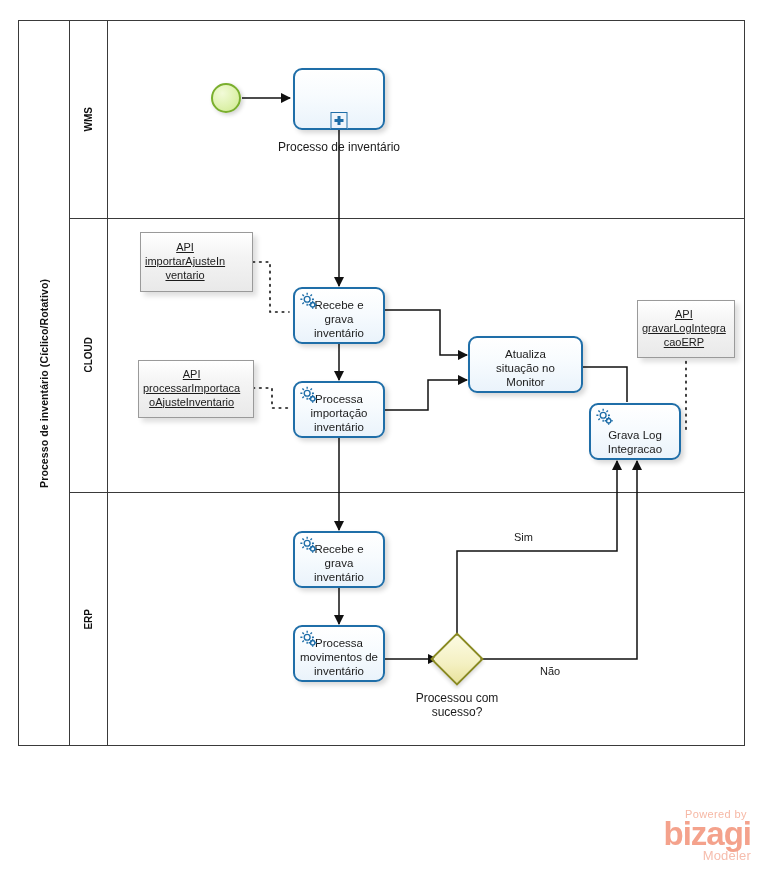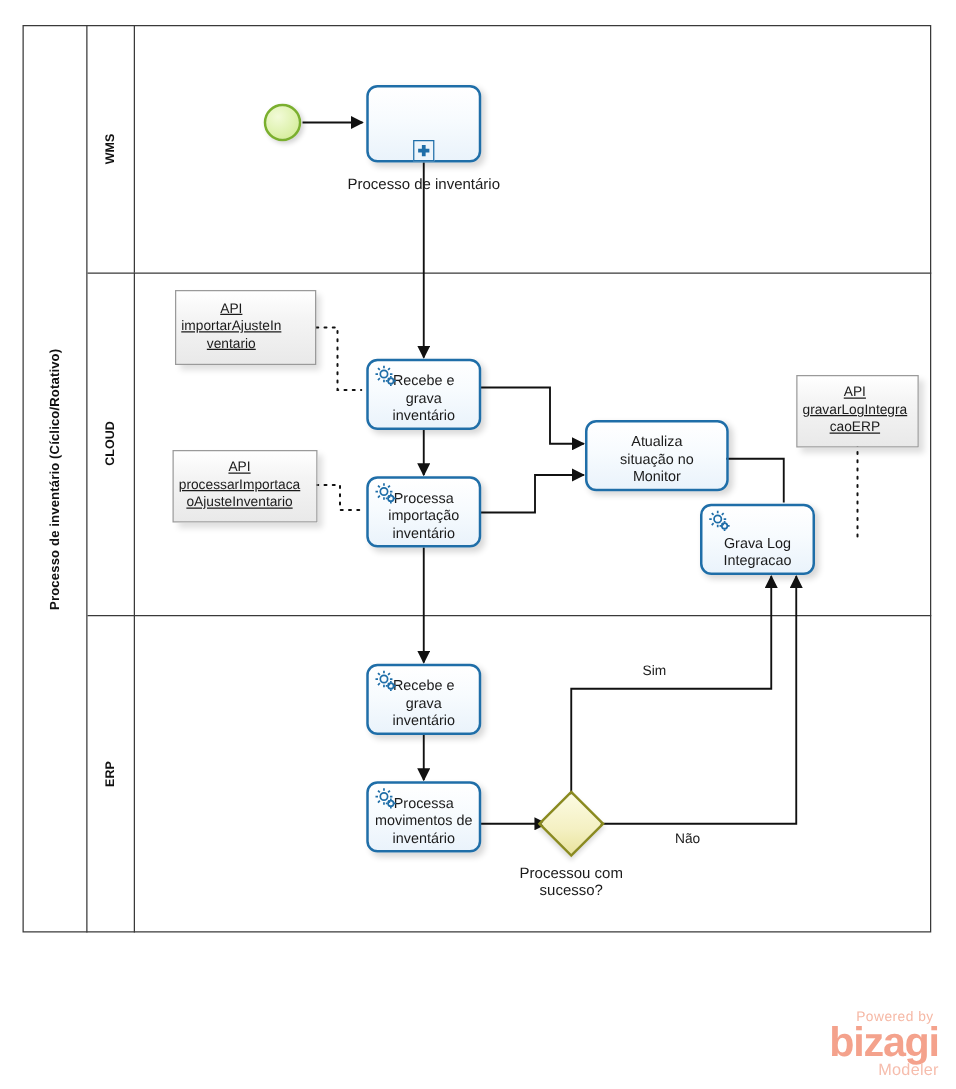--- a/index.html
+++ b/index.html
@@ -300,21 +300,21 @@
 importação
 inventário</span>
   </div>
 
   <div class="abs task" style="left:468px; top:336px; width:115px; height:57px;">
     <span class="task-label" style="white-space:pre-line">Atualiza
 situação no
 Monitor</span>
   </div>
 
-  <div class="abs task" style="left:560px; top:403px; width:92px; height:57px;">
+  <div class="abs task" style="left:589px; top:403px; width:92px; height:57px;">
     <svg class="gear" viewBox="0 0 24 24">
       <g fill="none" stroke="#1f6ea8" stroke-width="1.5">
         <circle cx="10" cy="9" r="3.2"></circle>
         <path d="M10 1.8v2.2M10 14v2.2M2.6 9h2.2M15.2 9h2.2M4.8 3.8l1.6 1.6M13.6 12.6l1.6 1.6M15.2 3.8l-1.6 1.6M6.4 12.6l-1.6 1.6"></path>
         <circle cx="16" cy="15" r="2.4"></circle>
         <path d="M16 10.6v1.6M16 17.8v1.6M11.6 15h1.6M18.8 15h1.6"></path>
       </g>
     </svg>
     <span class="task-label" style="white-space:pre-line">Grava Log
 Integracao</span>

